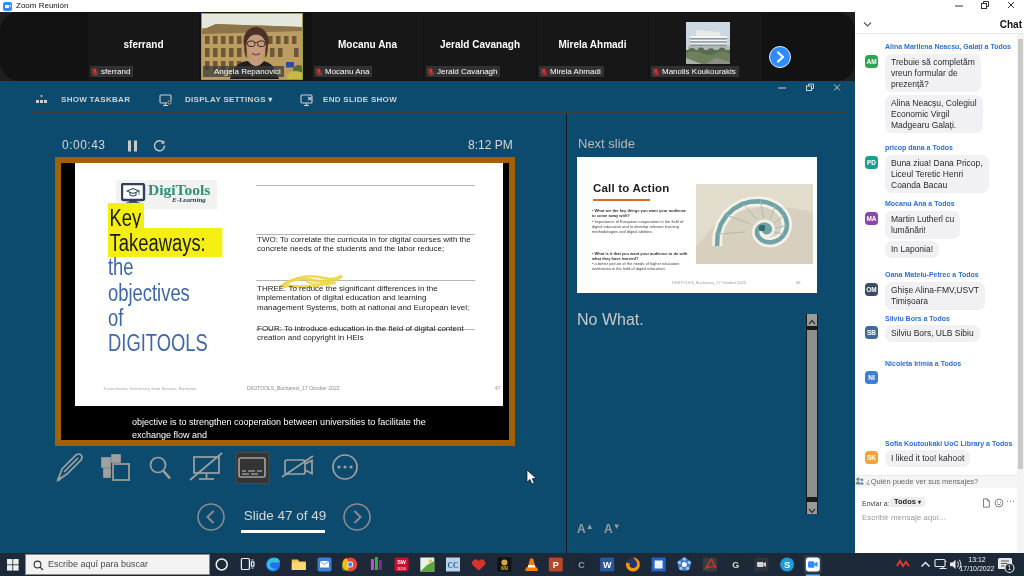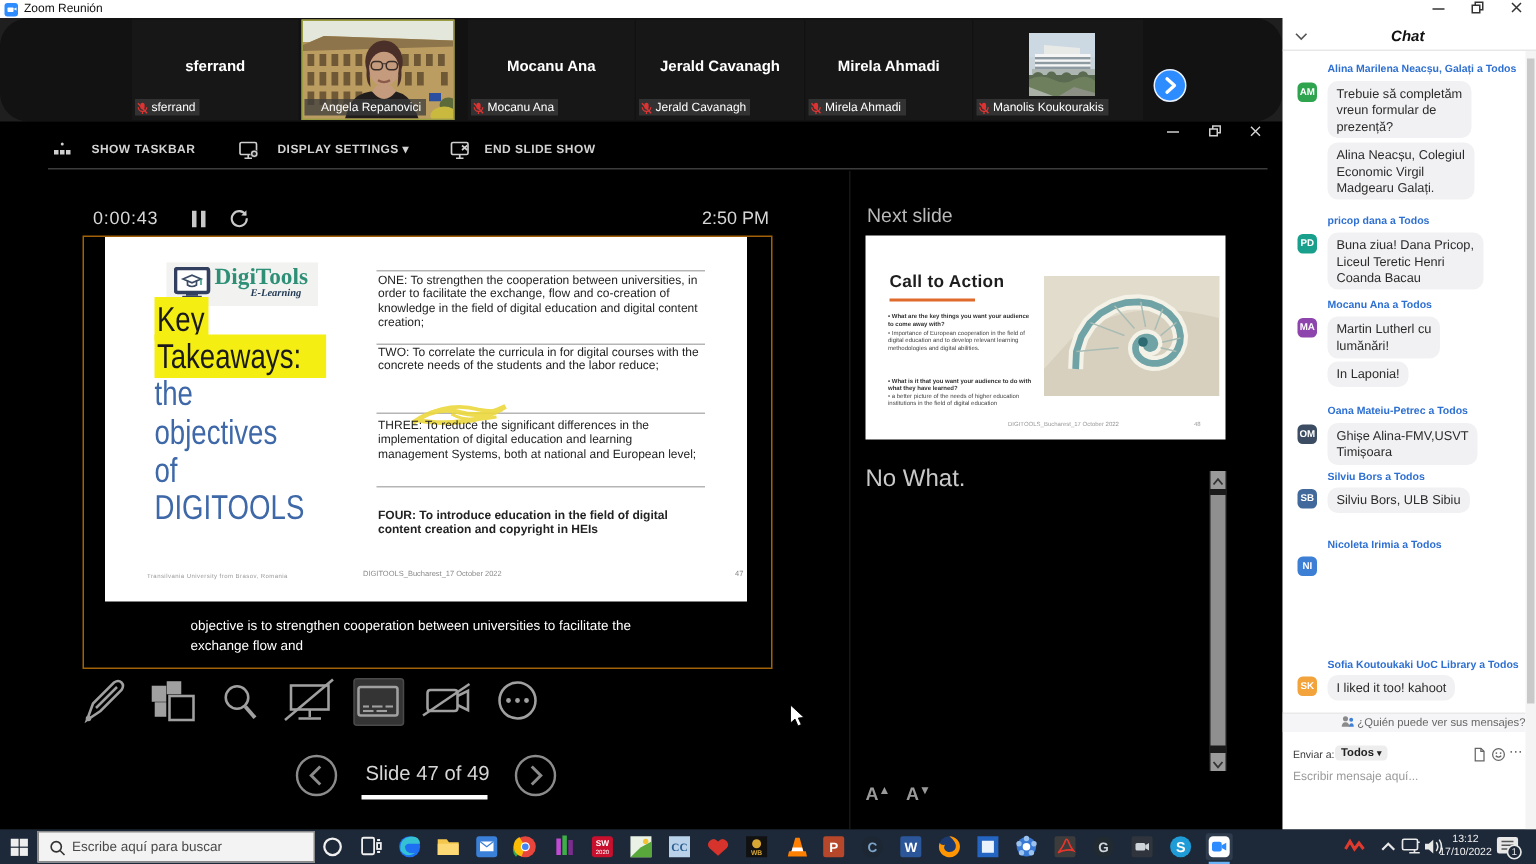--- a/index.html
+++ b/index.html
@@ -11,47 +11,47 @@
 #zicon:after{content:"";position:absolute;left:2px;top:3px;width:3.5px;height:3px;background:#fff;border-radius:0.5px;}
 #zicon:before{content:"";position:absolute;left:6px;top:3.2px;width:0;height:0;border-top:1.4px solid transparent;border-bottom:1.4px solid transparent;border-right:2.2px solid #fff;}
 #ztitle{left:16px;top:1px;font-size:8px;color:#111;}
 
 #strip{left:0;top:12px;width:855px;height:69px;background:#121212;border-radius:19px;}
 .tile{position:absolute;top:1px;height:67px;width:111px;background:#171717;}
 .tname{position:absolute;width:100%;text-align:center;top:26px;font-size:10px;font-weight:bold;color:#fff;}
 .chip{position:absolute;left:2px;bottom:3px;height:11px;background:rgba(60,60,60,.75);color:#fff;font-size:8px;line-height:11px;padding:0 3px 0 11px;white-space:nowrap;}
 .chip svg{position:absolute;left:1px;top:1.5px;}
 
-#pv{left:0;top:81px;width:855px;height:472px;background:#000000;}
+#pv{left:0;top:81px;width:855px;height:472px;background:#0c4a6e;}
 #pvmenu{left:0;top:12px;width:855px;height:22px;color:#d2d2d2;font-size:8px;font-weight:bold;letter-spacing:.3px;}
 #pvsep{left:32px;top:31px;width:813px;height:1px;background:#3c3c3c;}
 #timer{left:62px;top:57px;font-size:12px;letter-spacing:0.5px;color:#d6d6d6;}
 #pm2{left:468px;top:57px;font-size:12px;color:#d6d6d6;}
 #nextlab{left:578px;top:55px;font-size:13px;color:#b9b9b9;}
-#slidebox{left:55px;top:76px;width:458px;height:287px;background:#000;border:1px solid #a16207;}
+#slidebox{left:55px;top:76px;width:458px;height:287px;background:#000;border:6px solid #a16207;}
 #slide{position:absolute;left:14px;top:0px;width:428px;height:243px;background:#fff;overflow:hidden;}
 #cap{position:absolute;left:71px;top:253px;width:320px;color:#fff;font-size:9px;line-height:13px;}
 #vdiv{left:566px;top:33px;width:1px;height:439px;background:#161616;}
 #thumb{left:577px;top:76px;width:240px;height:136px;background:#fff;overflow:hidden;}
 #nonotes{left:577px;top:230px;font-size:16px;color:#c9c9c9;}
 
 #nsb{left:806px;top:233px;width:12px;height:200px;background:#1a1a1a;}
 .sbtn{position:absolute;left:1px;width:10px;height:12px;background:#9a9a9a;}
 #nsbthumb{position:absolute;left:1px;top:16px;width:10px;height:167px;background:#8f8f8f;}
 #slidenum{left:238px;top:427px;width:94px;text-align:center;font-size:13.5px;color:#d6d6d6;}
 #slideprog{left:241px;top:449px;width:84px;height:3px;background:#fdfdfd;}
 .fontbtn{color:#9a9a9a;font-size:12px;font-weight:bold;}
 
 #chat{left:855px;top:12px;width:169px;height:541px;background:#fff;overflow:hidden;}
 #chathead{position:absolute;left:0;top:0;width:162px;height:21px;}
 #chatsep{position:absolute;left:0;top:21px;width:169px;height:1px;background:#e8e8e8;}
 .sender{position:absolute;left:30px;font-size:7px;font-weight:bold;color:#2d6fd2;white-space:nowrap;}
 .avatar{position:absolute;left:10px;width:13px;height:13px;border-radius:3.5px;color:#fff;font-size:6.5px;font-weight:bold;text-align:center;line-height:13px;}
 .bubble{position:absolute;left:30px;background:#f1f1f3;border-radius:7px;font-size:8.5px;color:#2a2a2a;padding:3px 6px;line-height:10.8px;white-space:nowrap;}
-#whocan{position:absolute;left:0;top:464px;width:162px;height:12px;line-height:12px;background:#f5f5f7;text-align:right;font-size:7.5px;color:#666;}
+#whocan{position:absolute;left:0;top:464px;width:162px;height:12px;line-height:12px;background:#f5f5f7;text-align:left;font-size:7.5px;color:#666;}
 #chatsep2{position:absolute;left:0;top:463px;width:162px;height:1px;background:#e9e9e9;}
 #sendto{position:absolute;left:7px;top:488px;font-size:7px;color:#3a3a3a;}
 #todosbtn{position:absolute;left:35px;top:485px;height:10px;background:#ededed;border-radius:3px;font-size:7.5px;font-weight:bold;color:#222;line-height:10px;padding:0 4px;}
 #typemsg{position:absolute;left:7px;top:501px;font-size:8px;color:#9a9a9a;}
 #chatsb{position:absolute;left:162px;top:22px;width:7px;height:519px;background:#f4f4f4;}
 #chatsbthumb{position:absolute;left:1px;top:5px;width:5px;height:430px;background:#c9c9c9;}
 
 #taskbar{left:0;top:553px;width:1024px;height:23px;background:#1d2938;}
 #search{left:25px;top:554px;width:185px;height:21px;background:#f3f3f3;border:1px solid #8a8a8a;box-sizing:border-box;}
 #search span{position:absolute;left:22px;top:4px;font-size:9px;color:#4a4a4a;}
@@ -226,21 +226,21 @@
   <div class="abs" id="pvsep"></div>
   <div class="abs" id="timer">0:00:43</div>
   <svg class="abs" style="left:127px;top:59px;" width="12" height="12">
       <rect x="1" y="0.5" width="3" height="11" fill="#c9c9c9"></rect>
       <rect x="7" y="0.5" width="3" height="11" fill="#c9c9c9"></rect>
     </svg>
   <svg class="abs" style="left:153px;top:58px;" width="13" height="13" viewBox="0 0 13 13">
       <path d="M10.8 4.2 A5 5 0 1 0 11.5 6.5" fill="none" stroke="#c9c9c9" stroke-width="1.4"></path>
       <path d="M11.3 1.2 L11.3 4.8 L7.8 4.6 Z" fill="#c9c9c9"></path>
     </svg>
-  <div class="abs" id="pm2">2:50 PM</div>
+  <div class="abs" id="pm2">8:12 PM</div>
   <div class="abs" id="nextlab">Next slide</div>
 
   <div class="abs" id="slidebox" style="box-sizing:border-box;width:460px;height:289px;">
     <div id="slide">
 
       <div style="position:absolute;left:41px;top:17px;width:101px;height:29px;background:#f2f2f0;"></div>
       <svg style="position:absolute;left:46px;top:20px;" width="26" height="25" viewBox="0 0 26 25">
         <rect x="1" y="1" width="22" height="16" rx="1.5" fill="#fff" stroke="#333f5e" stroke-width="2.4"></rect>
         <rect x="8" y="17" width="8" height="2.2" fill="#333f5e"></rect>
         <rect x="5.5" y="19.2" width="13" height="2.4" fill="#333f5e"></rect>
@@ -257,31 +257,30 @@
         <div>the</div>
         <div>objectives</div>
         <div>of</div>
         <div>DIGITOOLS</div>
       </div>
 
       <div style="position:absolute;left:181px;top:21.5px;width:219px;height:1px;background:#b5b5b5;"></div>
       <div style="position:absolute;left:181px;top:70.5px;width:219px;height:1px;background:#b5b5b5;"></div>
       <div style="position:absolute;left:181px;top:116.5px;width:219px;height:1px;background:#b5b5b5;"></div>
       <div style="position:absolute;left:181px;top:165.5px;width:219px;height:1px;background:#b5b5b5;"></div>
-      <div style="position:absolute;left:182px;top:24px;width:218px;font-size:8px;line-height:9.4px;color:#222;">ONE: To strengthen the cooperation between universities, in order to facilitate the exchange, flow and co-creation of knowledge in the field of digital education and digital content creation;</div>
       <div style="position:absolute;left:182px;top:72px;width:218px;font-size:8px;line-height:9.4px;color:#222;">TWO: To correlate the curricula in for digital courses with the concrete needs of the students and the labor reduce;</div>
       <svg style="position:absolute;left:201px;top:108px;" width="72" height="22" viewBox="0 0 72 22">
           <g fill="none" stroke="#ecd73e" opacity="0.9">
             <path d="M4 16 Q20 4 36 9 Q50 13 66 5 Q54 13 38 15 Q20 17 8 14" stroke-width="3.2"></path>
             <path d="M12 11 Q30 2 48 7 Q58 9 64 7" stroke-width="2.4"></path>
             <path d="M30 10 Q40 16 60 12" stroke-width="2"></path>
           </g>
         </svg>
       <div style="position:absolute;left:182px;top:121px;width:218px;font-size:8px;line-height:9.4px;color:#222;">THREE: To reduce the significant differences in the implementation of digital education and learning management Systems, both at national and European level;</div>
-      <div style="position:absolute;left:182px;top:181px;width:218px;font-size:8px;line-height:9.4px;color:#222;font-weight:bold;">FOUR: To introduce education in the field of digital content creation and copyright in HEIs</div>
+      <div style="position:absolute;left:182px;top:161px;width:218px;font-size:8px;line-height:9.4px;color:#222;">FOUR: To introduce education in the field of digital content creation and copyright in HEIs</div>
 
       <div style="position:absolute;left:28px;top:223px;font-size:4px;letter-spacing:0.3px;color:#999;">Transilvania University from Brasov, Romania</div>
       <div style="position:absolute;left:172px;top:222px;font-size:5px;color:#8a8a8a;">DIGITOOLS_Bucharest_17 October 2022</div>
       <div style="position:absolute;left:420px;top:222px;font-size:5px;color:#8a8a8a;">47</div>
     </div>
     <div id="cap">objective is to strengthen cooperation between universities to facilitate the exchange flow and</div>
   </div>
 
   <svg class="abs" style="left:40px;top:371px;" width="330" height="34" viewBox="0 0 330 34">
     <g stroke="#a0a0a0" stroke-width="1.7" fill="none">
@@ -371,21 +370,21 @@
         </svg></div>
   </div>
   <div class="abs fontbtn" style="left:577px;top:441px;">A<span style="font-size:8px;vertical-align:4px;">▲</span></div>
   <div class="abs fontbtn" style="left:604px;top:441px;">A<span style="font-size:8px;vertical-align:4px;">▼</span></div>
 </div>
 
 <div class="abs" id="chat">
   <svg style="position:absolute;left:8px;top:9px;" width="9" height="7">
       <path d="M1 1.5 L4.5 5 L8 1.5" fill="none" stroke="#555" stroke-width="1.1"></path>
     </svg>
-  <div id="chathead" style="width:167px;text-align:center;font-size:10px;font-weight:bold;color:#111;padding-top:7px;font-style:italic;">Chat</div>
+  <div id="chathead" style="width:167px;text-align:right;font-size:10px;font-weight:bold;color:#111;padding-top:7px;">Chat</div>
   <div id="chatsep"></div>
 
   <div class="sender" style="top:31px;">Alina Marilena Neacșu, Galați a Todos</div>
   <div class="avatar" style="top:43px;background:#2ea44f;">AM</div>
   <div class="bubble" style="top:83px;">Alina Neacșu, Colegiul<br>Economic Virgil<br>Madgearu Galați.</div>
   <div class="bubble" style="top:42px;">Trebuie să completăm<br>vreun formular de<br>prezență?</div>
 
   <div class="sender" style="top:132px;">pricop dana a Todos</div>
   <div class="avatar" style="top:144px;background:#19a08c;">PD</div>
   <div class="bubble" style="top:143px;">Buna ziua! Dana Pricop,<br>Liceul Teretic Henri<br>Coanda Bacau</div>

